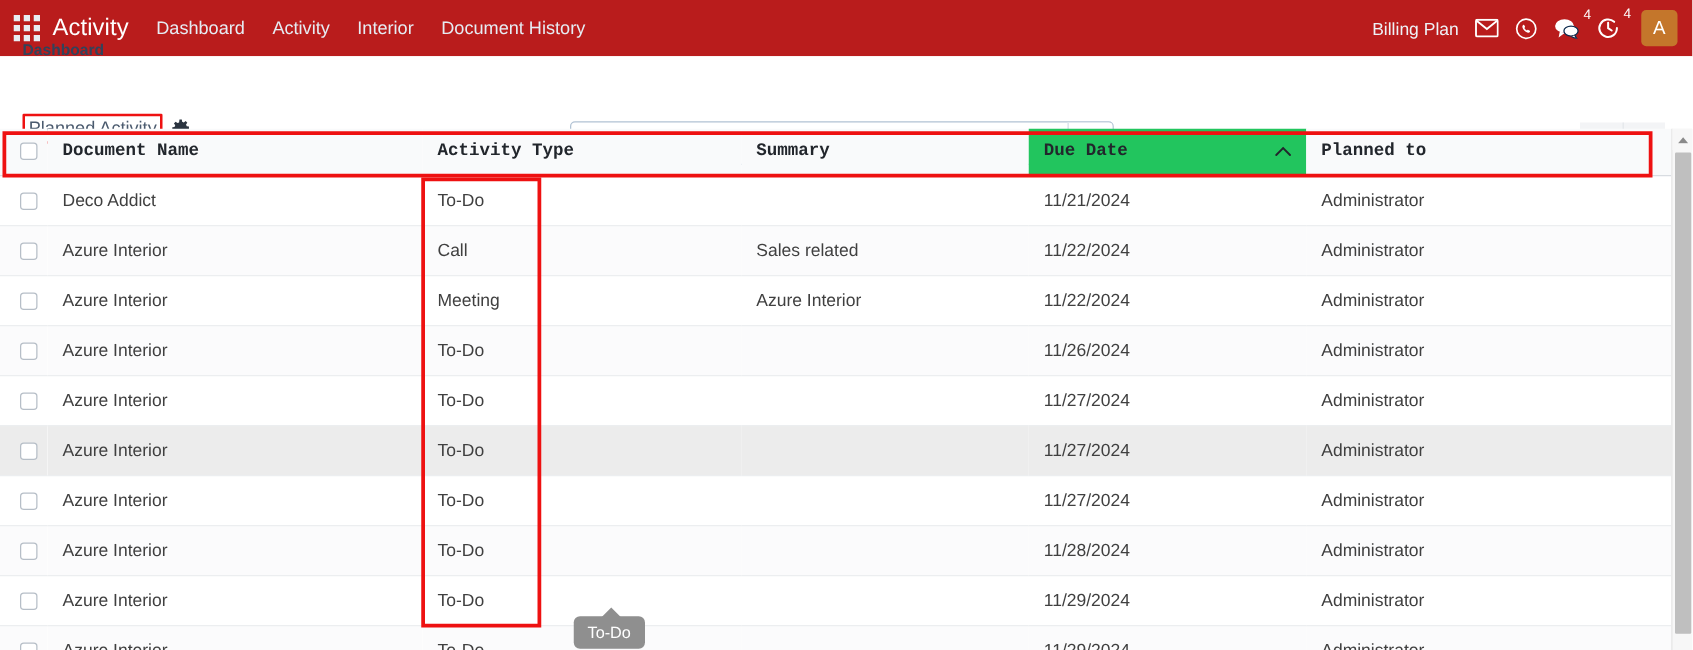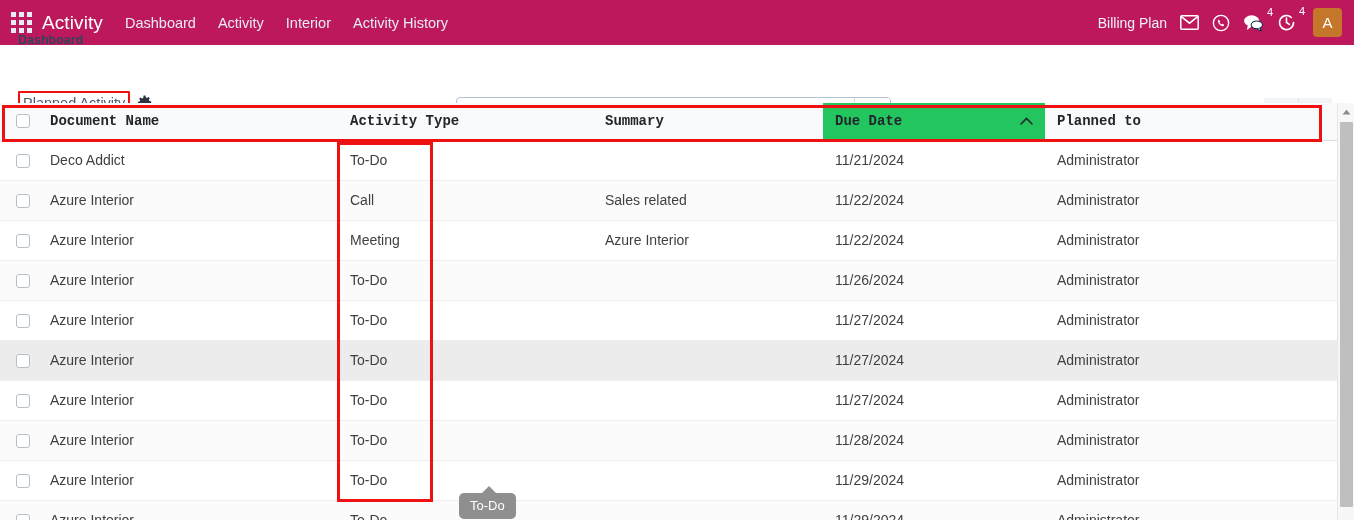--- a/index.html
+++ b/index.html
@@ -6,21 +6,21 @@
   html, body {
     width: 1354px; height: 520px;
     overflow: hidden;
     font-family: "Liberation Sans", sans-serif;
     background: #ffffff;
   }
 
   
   .navbar {
     height: 45px;
-    background: #be185d;
+    background: #b91c1c;
     display: flex;
     align-items: center;
     padding: 0 10px 0 8px;
     color: #ffffff;
     position: relative;
   }
   .apps-grid {
     width: 26px; height: 26px;
     display: grid;
     grid-template-columns: repeat(3, 5px);
@@ -283,21 +283,21 @@
       <i></i>
       <i></i>
       <i></i>
       <i></i>
   </div>
   <div class="brand">Activity</div>
   <div class="nav-links">
     <span class="nav-link">Dashboard</span>
     <span class="nav-link">Activity</span>
     <span class="nav-link">Interior</span>
-    <span class="nav-link">Activity History</span>
+    <span class="nav-link">Document History</span>
   </div>
 
   <div class="nav-right">
     <span class="billing-plan">Billing Plan</span>
 
     <span class="nav-icon">
       <svg width="19" height="15" viewBox="0 0 19 15" aria-hidden="true">
         <rect x="0.8" y="0.8" width="17.4" height="13.4" rx="1" fill="none" stroke="#ffffff" stroke-width="1.5"></rect>
         <path d="M1.3 1.6 L9.5 8.2 L17.7 1.6" fill="none" stroke="#ffffff" stroke-width="1.5"></path>
       </svg>

